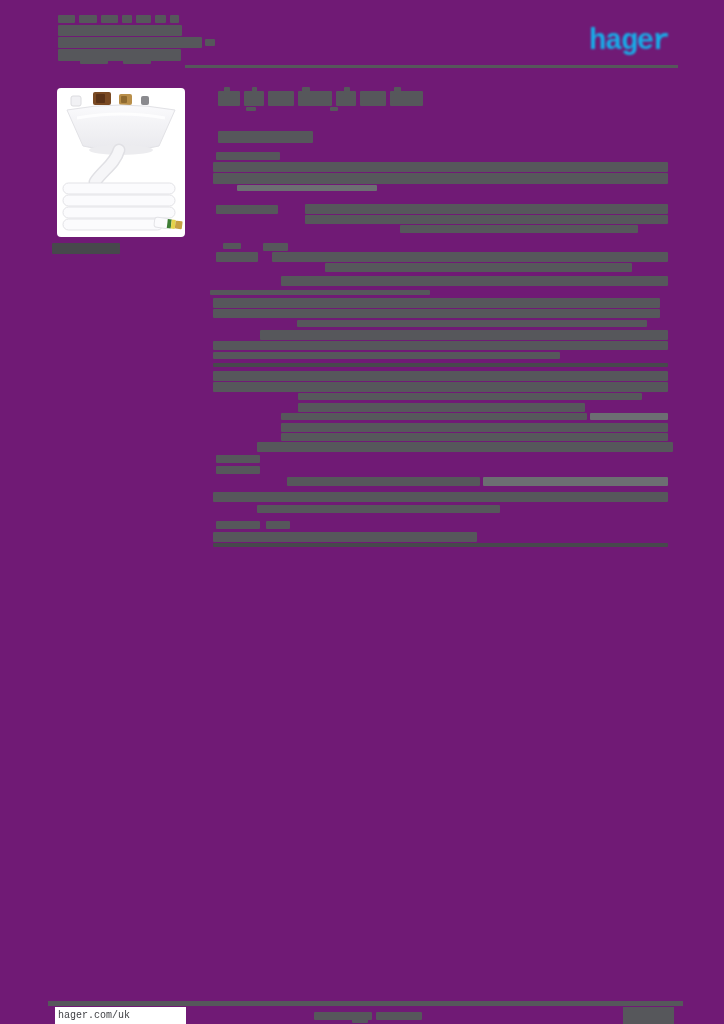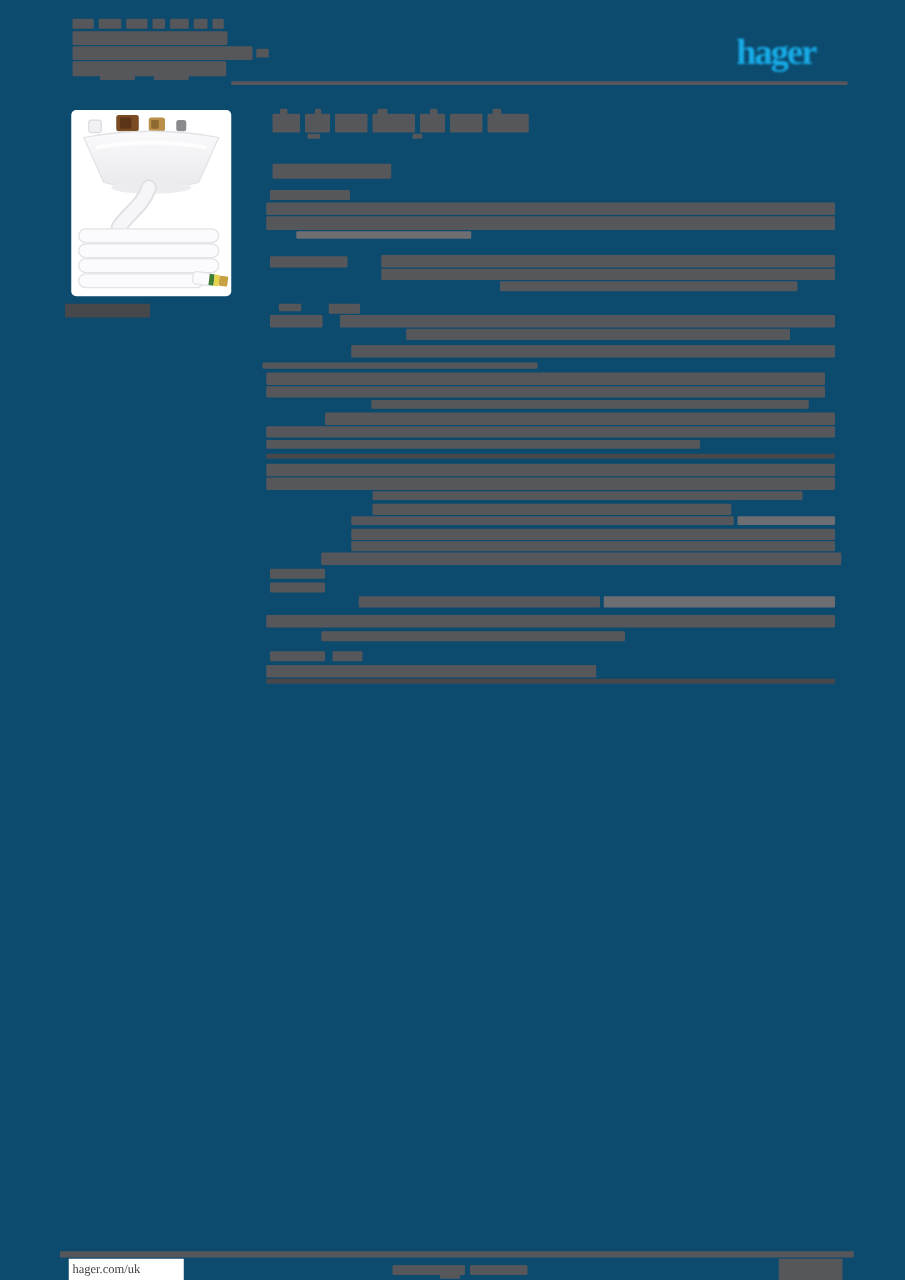--- a/index.html
+++ b/index.html
@@ -1,27 +1,27 @@
 <!DOCTYPE html>
 <html><head>
 <meta charset="utf-8">
 <style>
   html,body{margin:0;padding:0;background:#000;}
-  .page{position:relative;width:724px;height:1024px;background:#0c4a6e;overflow:hidden;
-        font-family:Liberation Serif, serif;}
+  .page{position:relative;width:724px;height:1024px;background:#701a75;overflow:hidden;
+        font-family:Liberation Mono, monospace;}
   .layer{position:absolute;inset:0;pointer-events:none;}
   .bar{position:absolute;border-radius:1px;}
   .logo{position:absolute;left:589px;top:26px;width:90px;height:34px;
         font-weight:bold;font-size:29px;letter-spacing:-1.5px;line-height:32px;
         filter:blur(0.8px);user-select:none;}
   .hdiv{position:absolute;left:185px;top:65px;width:493px;height:3px;background:#56575B;}
   .photo-box{position:absolute;left:57px;top:88px;width:128px;height:149px;
              background:#fff;border-radius:4px;overflow:hidden;}
   .footer-bar{position:absolute;left:48px;top:1001px;width:635px;height:5px;background:#56575B;}
-  .site-box{position:absolute;left:55px;top:1007px;width:92px;height:17px;background:#fff;
+  .site-box{position:absolute;left:55px;top:1007px;width:131px;height:17px;background:#fff;
             display:block;text-decoration:none;}
   .site-box span{display:block;padding-left:3px;font-size:10px;line-height:17px;
                  color:#3E3F43;filter:blur(0.4px);}
   .page-block{position:absolute;left:623px;top:1007px;width:51px;height:17px;background:#56575B;}
 </style>
 </head>
 <body>
 
 <div class="page">
 

